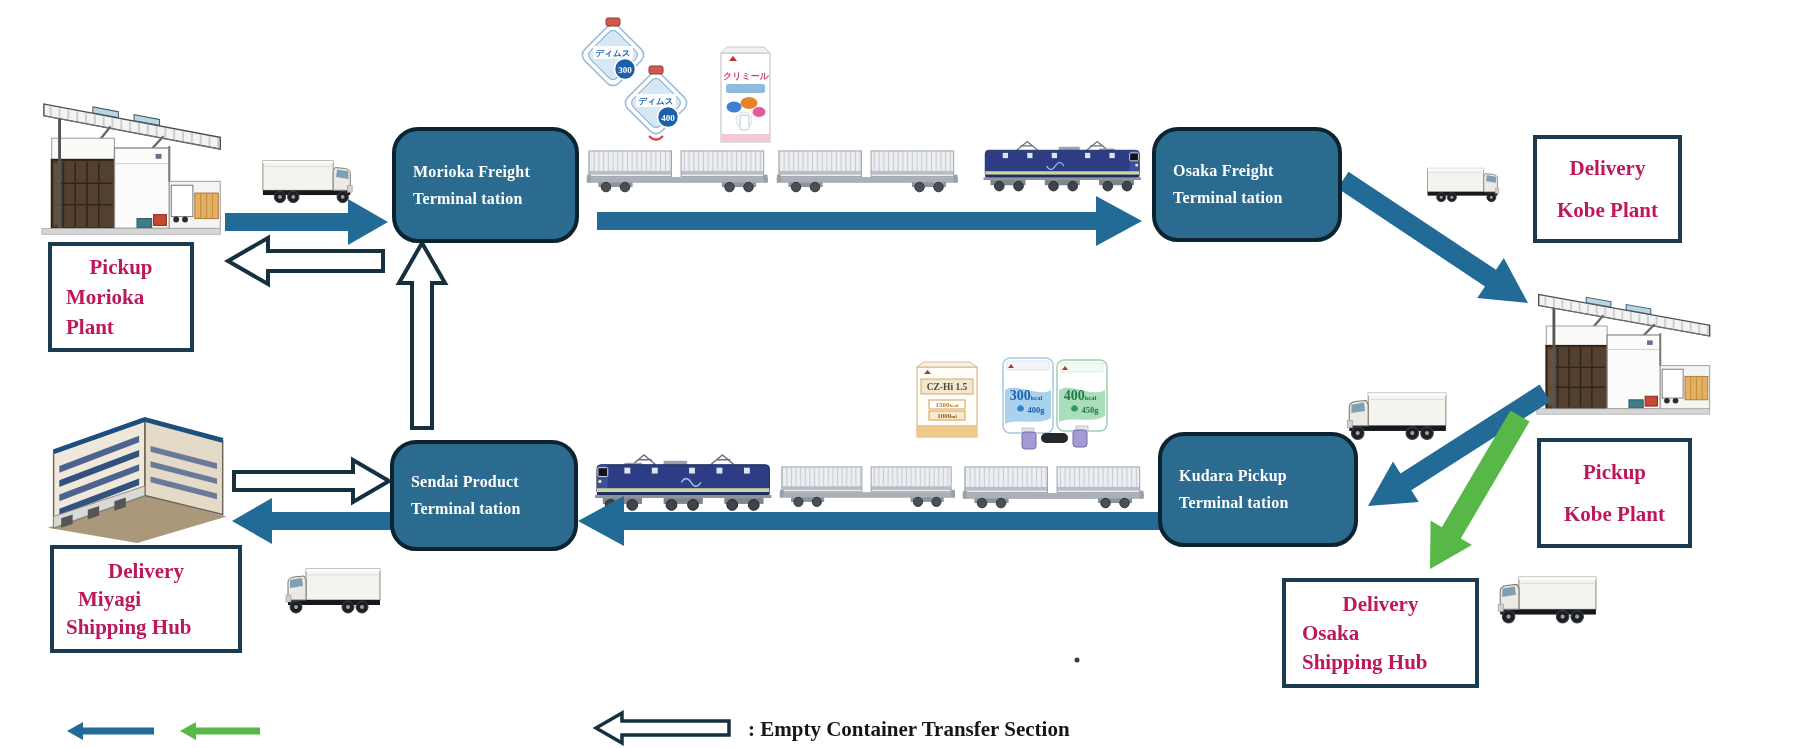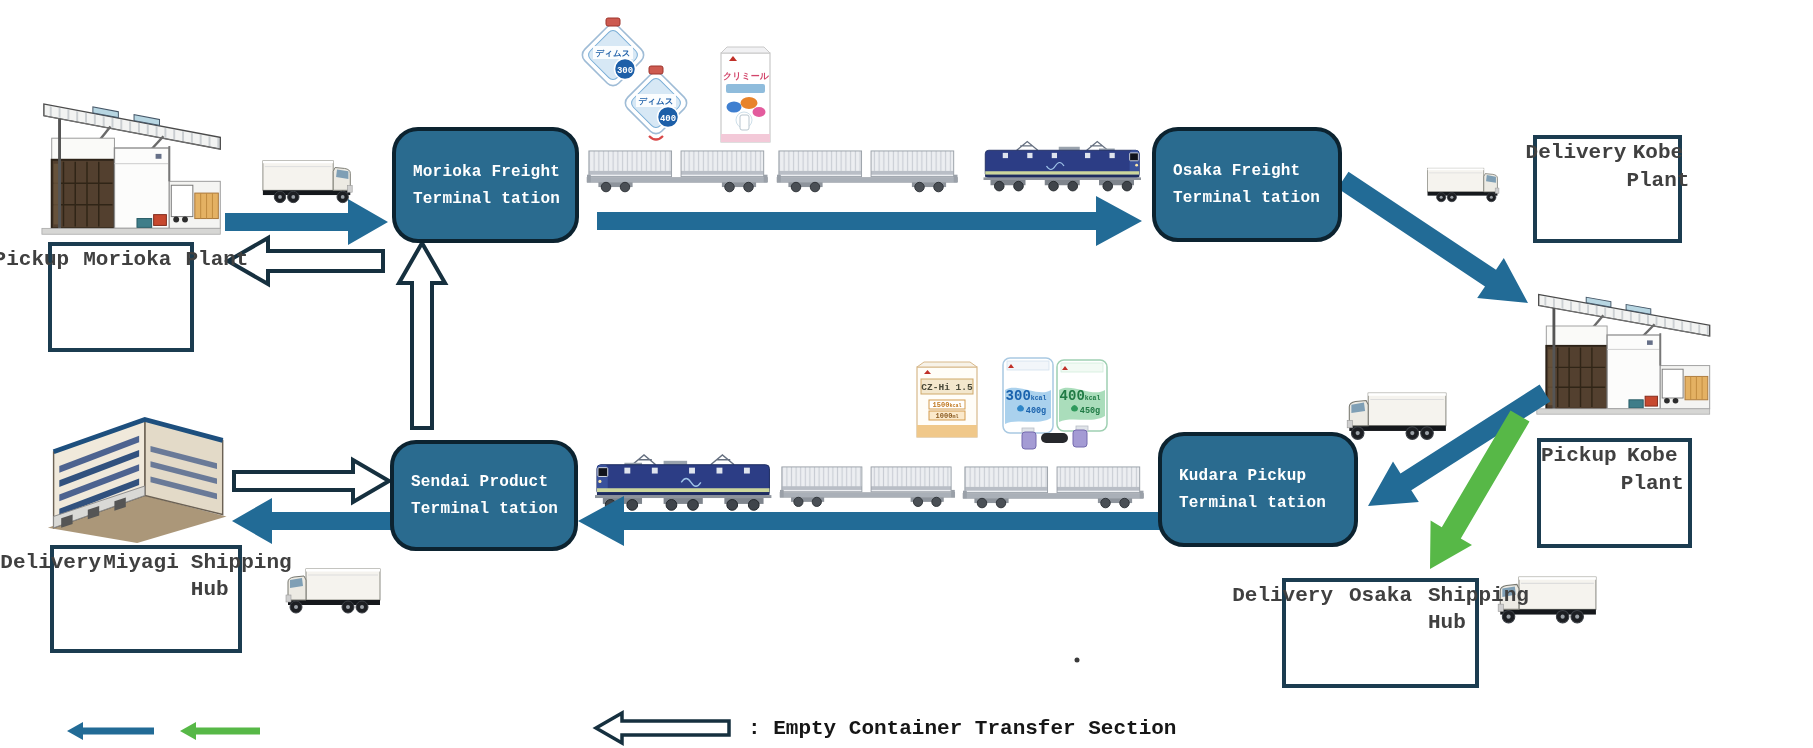--- a/index.html
+++ b/index.html
@@ -1,24 +1,24 @@
 <!DOCTYPE html>
 <html><head>
 <meta charset="utf-8">
 <style>
   html,body{margin:0;padding:0;background:#ffffff;}
   .stage{position:relative;width:1813px;height:748px;background:#ffffff;
-         font-family:Liberation Mono, monospace;overflow:hidden;}
+         font-family:Liberation Serif, serif;overflow:hidden;}
   .svg-layer{position:absolute;left:0;top:0;}
   .terminal{position:absolute;box-sizing:border-box;background:#2a6b8f;border:4px solid #0c2330;
             border-radius:26px;color:#ffffff;font-weight:bold;font-size:16px;
             display:flex;flex-direction:column;justify-content:center;row-gap:9px;
             padding-left:17px;letter-spacing:.2px;}
   .loc{position:absolute;box-sizing:border-box;background:#ffffff;border:4px solid #1b3c50;
-       color:#404040;font-weight:bold;font-size:21px;display:flex;flex-direction:row;
+       color:#be185d;font-weight:bold;font-size:21px;display:flex;flex-direction:column;
        justify-content:center;line-height:28px;}
   .loc .c{text-align:center;}
   .loc .l{padding-left:14px;}
   .legend-text{position:absolute;font-weight:bold;font-size:21px;color:#161616;white-space:nowrap;}
 </style>
 </head>
 <body>
 
 <div class="stage">
 
@@ -291,21 +291,21 @@
 <div class="loc" style="left:1533px;top:135px;width:149px;height:108px;row-gap:14px">
   <div class="c">Delivery</div>
   <div class="c">Kobe Plant</div>
 </div>
 <div class="loc" style="left:1537px;top:438px;width:155px;height:110px;row-gap:14px">
   <div class="c">Pickup</div>
   <div class="c">Kobe Plant</div>
 </div>
 <div class="loc" style="left:50px;top:545px;width:192px;height:108px;row-gap:1px;line-height:27px">
   <div class="c">Delivery</div>
-  <div class="l" style="padding-left:2px">Miyagi</div>
+  <div class="l" style="padding-left:24px">Miyagi</div>
   <div class="l" style="padding-left:12px">Shipping Hub</div>
 </div>
 <div class="loc" style="left:1282px;top:578px;width:197px;height:110px;row-gap:2px;line-height:27px">
   <div class="c">Delivery</div>
   <div class="l" style="padding-left:16px">Osaka</div>
   <div class="l" style="padding-left:16px">Shipping Hub</div>
 </div>
 
 <div class="legend-text" style="left:748px;top:717px">: Empty Container Transfer Section</div>
 

